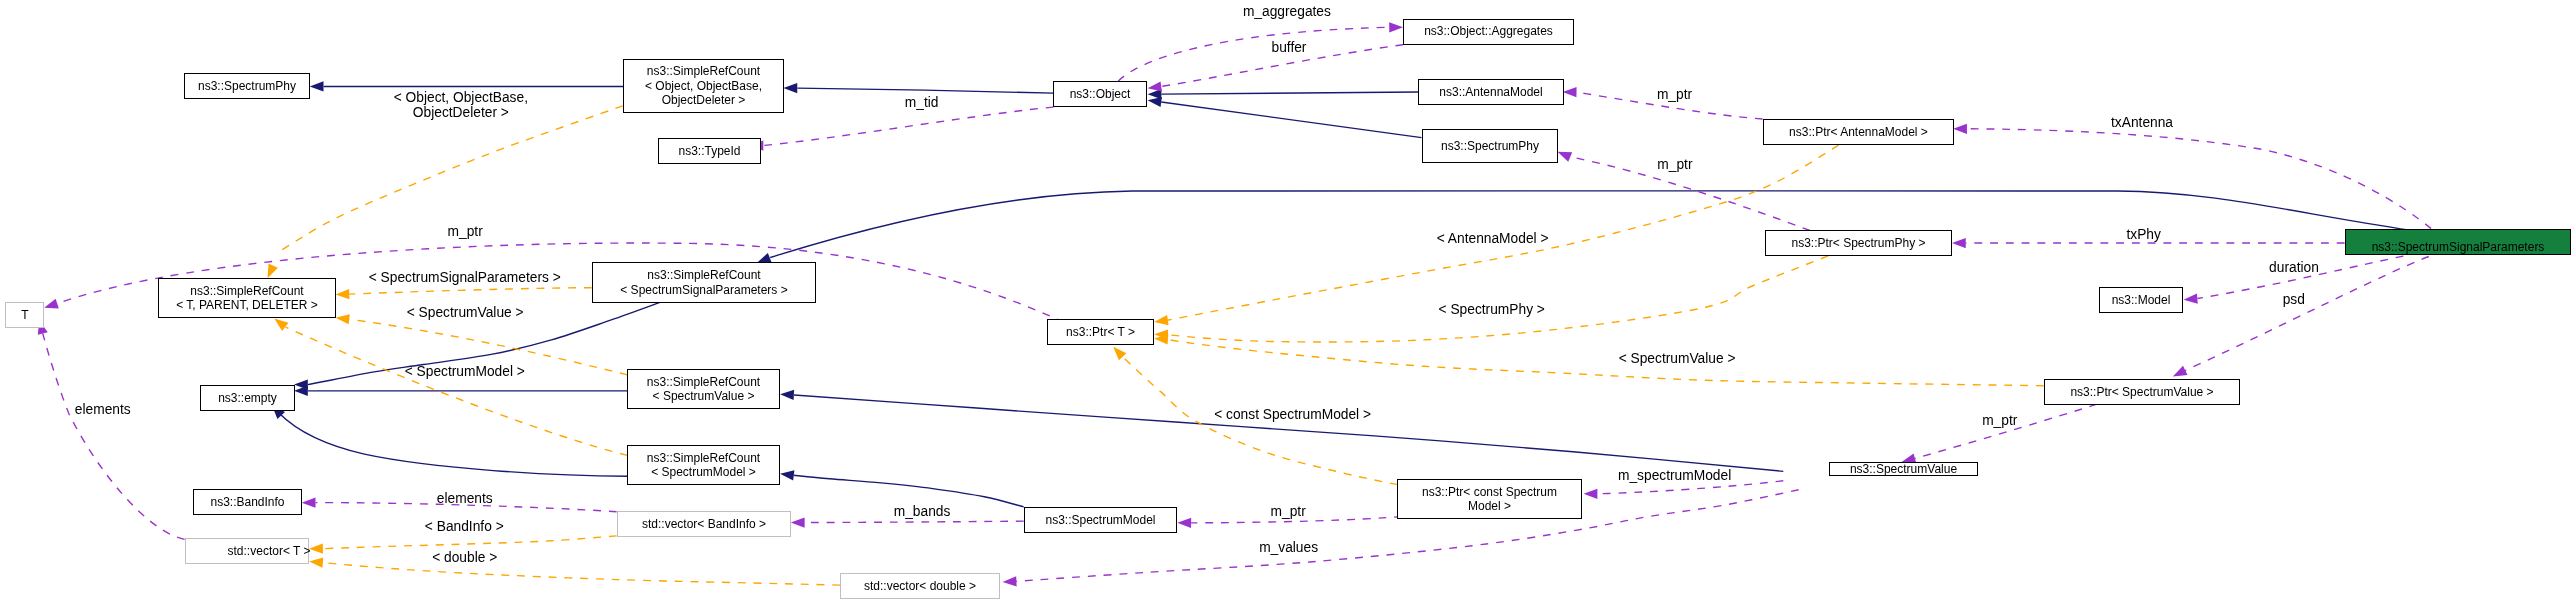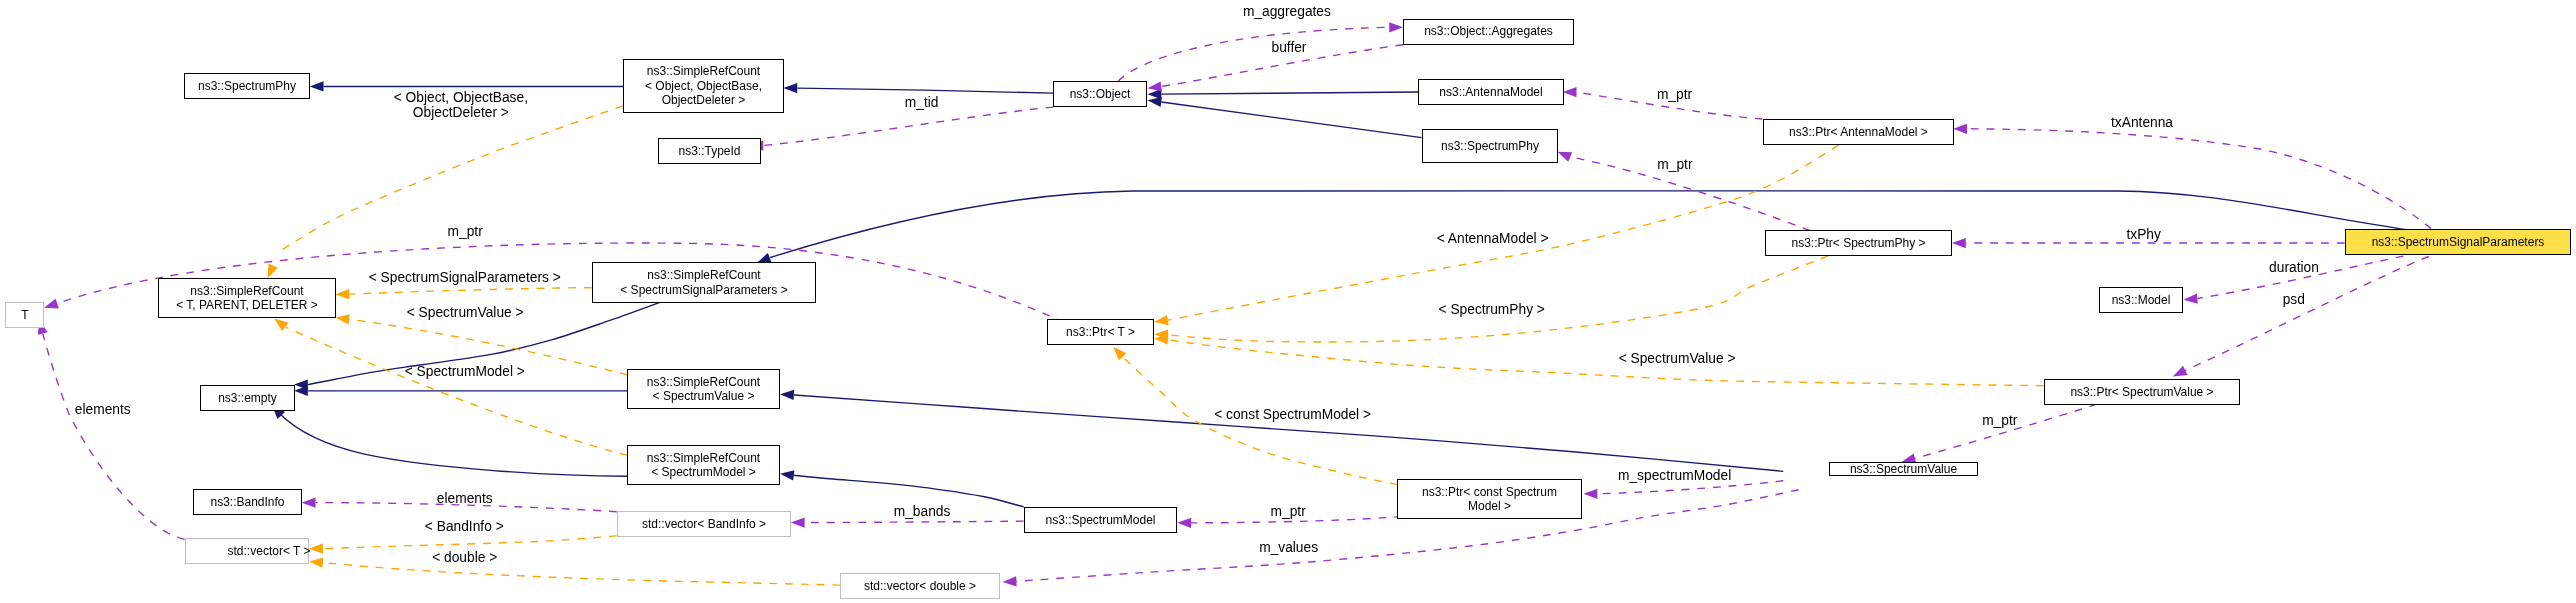--- a/index.html
+++ b/index.html
@@ -5,21 +5,21 @@
 <style>
   html,body{margin:0;padding:0;background:#ffffff;-webkit-font-smoothing:antialiased;}
   #canvas{position:relative;width:2576px;height:604px;background:#ffffff;overflow:hidden;}
   #edges{position:absolute;left:0;top:0;width:2576px;height:604px;}
   .node{position:absolute;box-sizing:border-box;background:#ffffff;border:1.3px solid #000000;
         font-family:"Liberation Sans",sans-serif;font-size:12px;color:#000000;
         display:flex;flex-direction:column;align-items:center;justify-content:center;
         text-align:center;white-space:nowrap;}
   .node .ln{line-height:14.4px;}
   .node.grey{border:1.3px solid #c0c0c0;}
-  .node.hl{background:#fde047;}
+  .node.hl{background:#15803d;justify-content:flex-end;}
   .elabel{font-family:"Liberation Sans",sans-serif;font-size:14px;fill:#000000;}
 </style>
 </head>
 <body>
 
 <div id="canvas">
   <svg id="edges" width="2576" height="604" viewBox="0 0 2616 613">
       <g>
         <path d="M632.7,87.6 L328.6,87.6" fill="none" stroke="#191970" stroke-width="1.4"></path>
         <path d="M314.5,87.6 L328.5,82.39999999999999 L328.5,92.8 Z" fill="#191970" stroke="none"></path>

